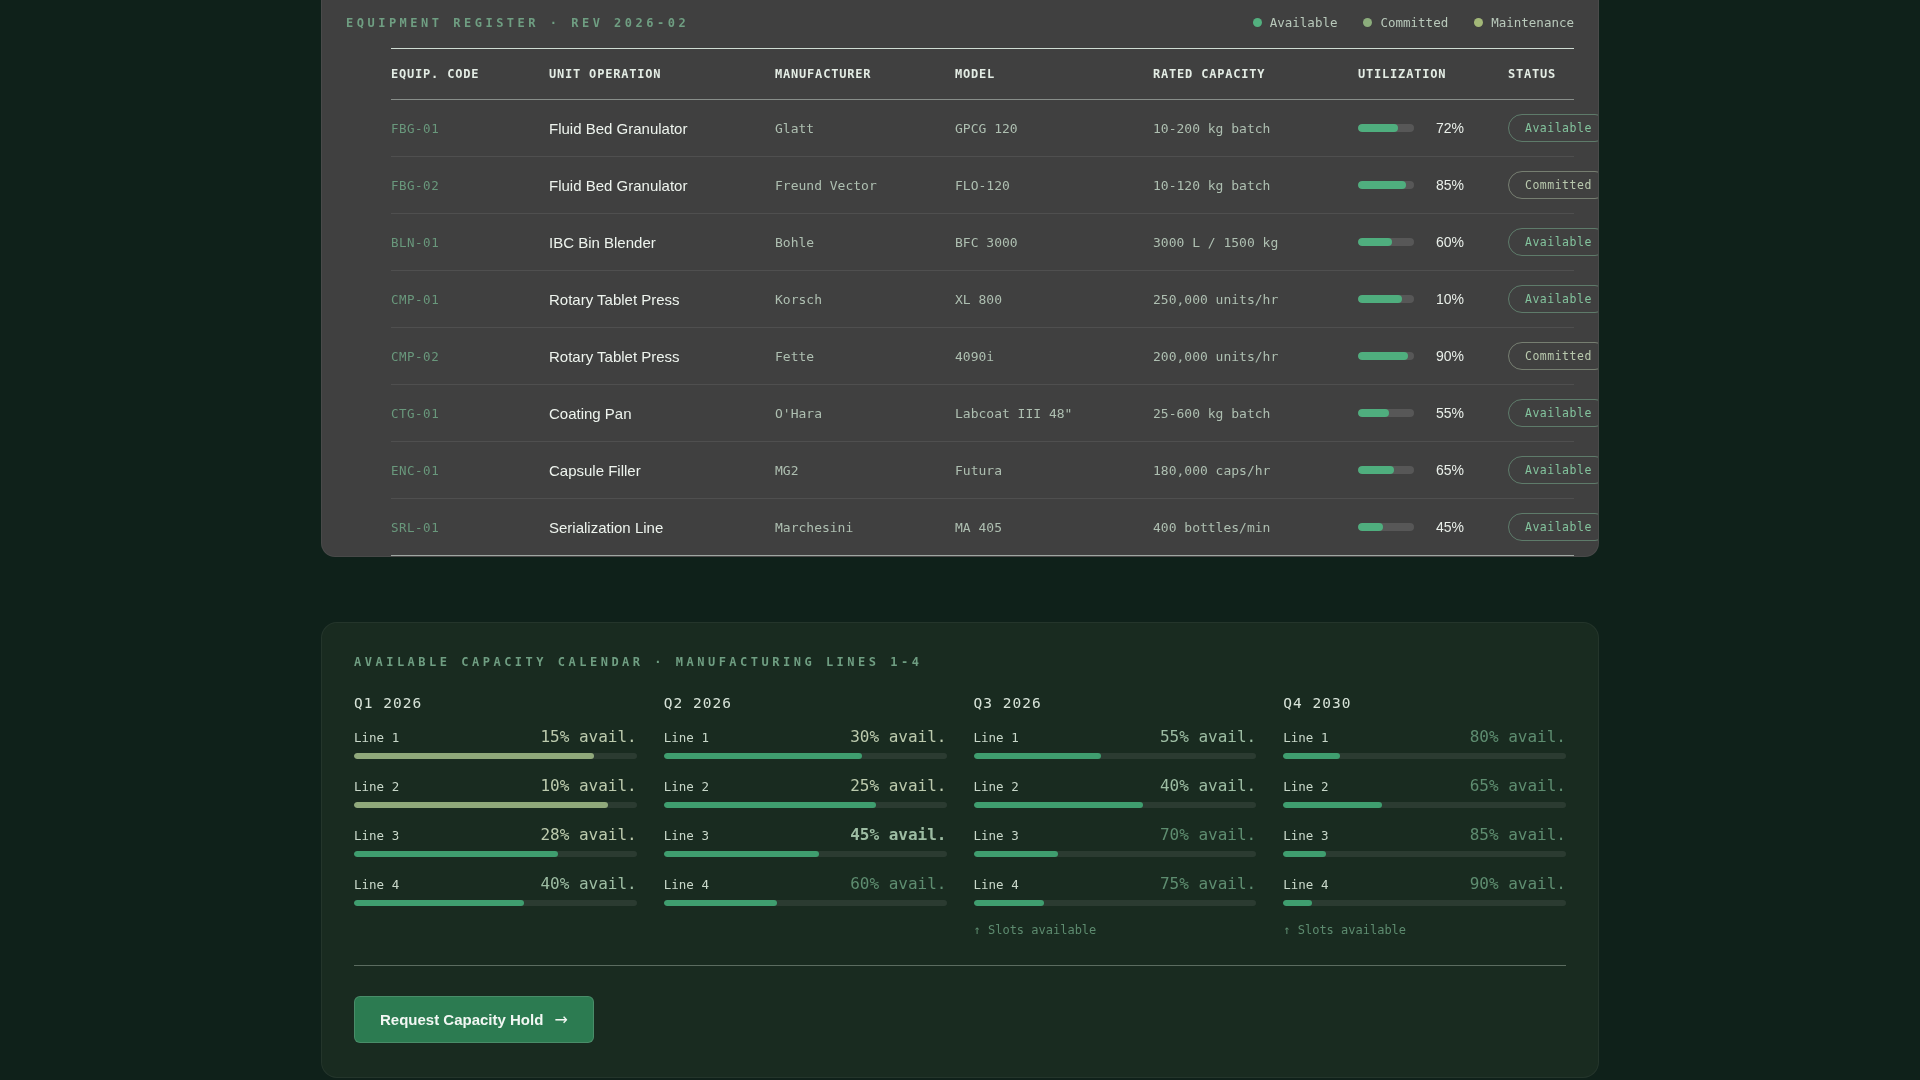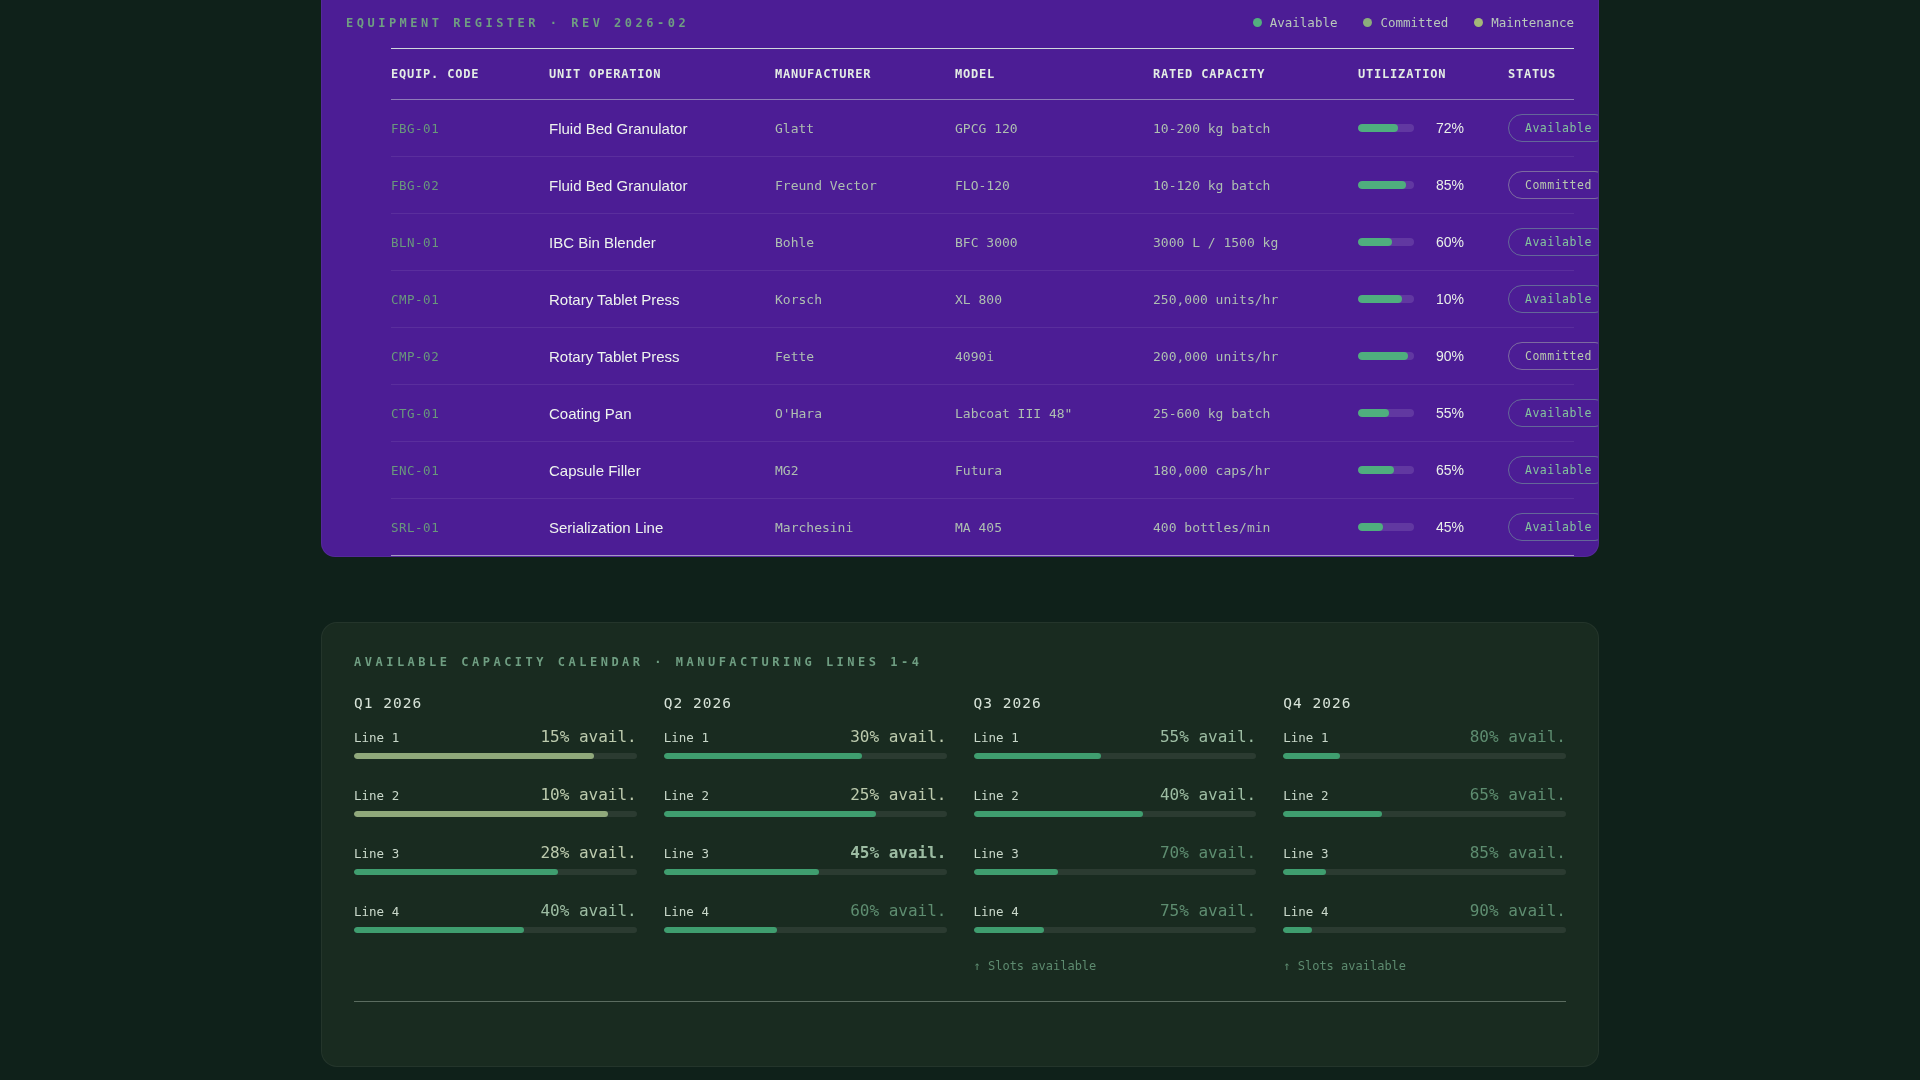--- a/index.html
+++ b/index.html
@@ -6,21 +6,21 @@
   html,body { width:1920px; height:1080px; overflow:hidden; }
   body {
     background:#0f211a;
     font-family:"DejaVu Sans Mono", monospace;
     -webkit-font-smoothing:antialiased;
   }
   .container { width:1278px; margin:0 auto; }
 
   
   .table-card {
-    background:#4c1d95;
+    background:#404040;
     border:1px solid rgba(255,255,255,0.05);
     border-top:none;
     border-radius:0 0 14px 14px;
     padding:0 24px;
     overflow:hidden;
   }
   .card-head {
     display:flex; justify-content:space-between; align-items:center;
     padding-top:13px; height:32px;
   }
@@ -62,21 +62,21 @@
   .cal-card {
     margin-top:65px;
     background:#192b20;
     border:1px solid rgba(255,255,255,0.05);
     border-radius:16px;
     padding:32px 32px 34px 32px;
   }
   .cal-label { font-size:12px; letter-spacing:3.5px; color:#6f9e82; font-weight:bold; }
   .quarters { display:grid; grid-template-columns:repeat(4,1fr); gap:27px; margin-top:26px; }
   .q-title { font-size:14.5px; letter-spacing:1px; color:#d8e4d9; margin-bottom:16px; }
-  .line-block { margin-bottom:26px; }
+  .line-block { margin-bottom:17px; }
   .line-head { display:flex; justify-content:space-between; align-items:baseline; }
   .line-name { font-size:12.5px; color:#c9d8ca; }
   .line-pct { font-size:16px; }
   .lbar { margin-top:7px; height:6px; border-radius:3px; background:rgba(255,255,255,0.08); overflow:hidden; }
   .lbar-fill { height:100%; border-radius:3px; }
   .slots-note { margin-top:12px; font-size:12px; color:#5d8b6f; }
   .divider { margin-top:28px; border-top:1px solid rgba(214,230,219,0.35); }
   .cal-footer { margin-top:30px; display:flex; justify-content:space-between; align-items:center; }
   .note { font-size:13px; color:#c6d4c8; }
   .cta {
@@ -352,21 +352,21 @@
               <span class="line-name">Line 4</span>
               <span class="line-pct" style="color: rgb(94, 141, 112);">75% avail.</span>
             </div>
             <div class="lbar">
               <div class="lbar-fill" style="width: 25%; background: rgb(63, 158, 111);"></div>
             </div>
           </div>
           <div class="slots-note"><span>↑ </span><span>Slots available</span></div>
         </div>
         <div class="quarter">
-          <div class="q-title">Q4 2026</div>
+          <div class="q-title">Q4 2030</div>
           <div class="line-block">
             <div class="line-head">
               <span class="line-name">Line 1</span>
               <span class="line-pct" style="color: rgb(94, 141, 112);">80% avail.</span>
             </div>
             <div class="lbar">
               <div class="lbar-fill" style="width: 20%; background: rgb(63, 158, 111);"></div>
             </div>
           </div>
           <div class="line-block">
@@ -394,16 +394,20 @@
             </div>
             <div class="lbar">
               <div class="lbar-fill" style="width: 10%; background: rgb(63, 158, 111);"></div>
             </div>
           </div>
           <div class="slots-note"><span>↑ </span><span>Slots available</span></div>
         </div>
       </div>
     <div class="divider"></div>
     <div class="cal-footer">
+      <button class="cta">
+        <span>Request Capacity Hold</span>
+        <span class="arrow">→</span>
+      </button>
     </div>
   </section>
 
 </div>
 
 </body></html>

